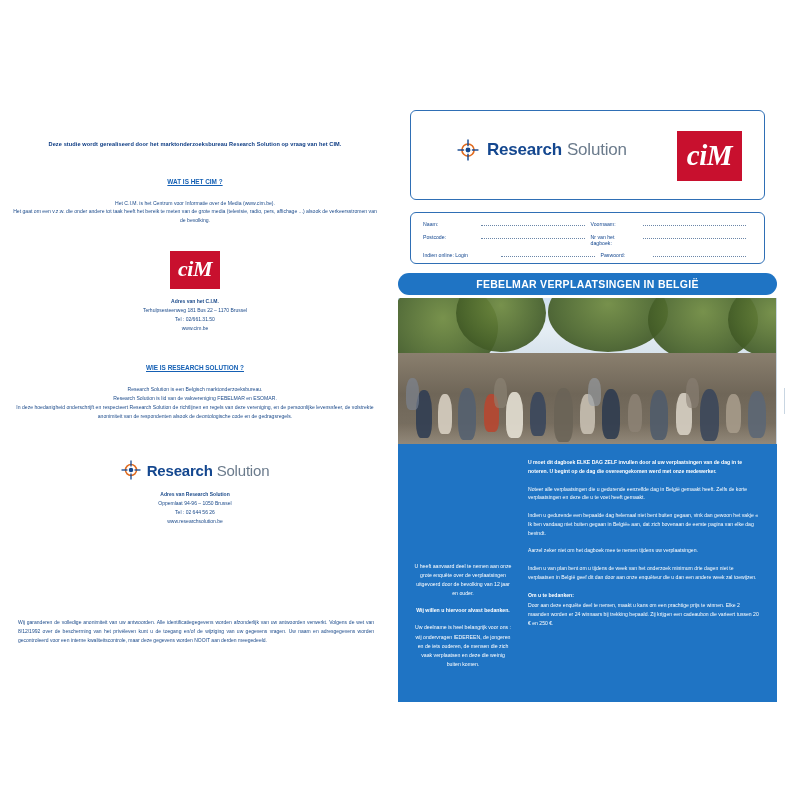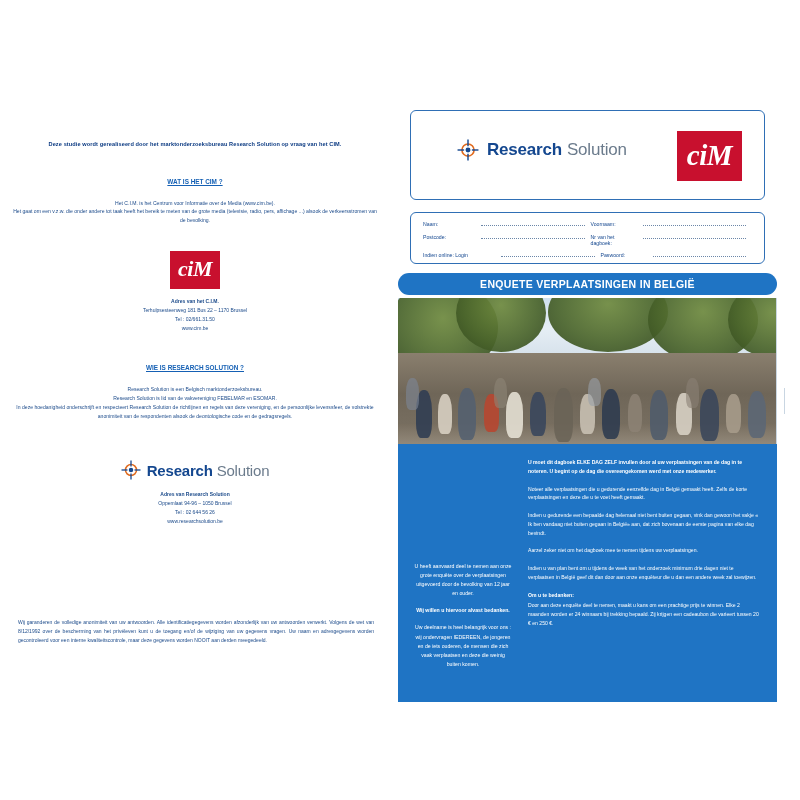--- a/index.html
+++ b/index.html
@@ -364,21 +364,21 @@
         <span class="dots"></span>
       </div>
       <div class="form-row">
         <span class="form-lbl" style="width:72px">Indien online: Login</span>
         <span class="dots"></span>
         <span class="form-lbl w2">Paswoord:</span>
         <span class="dots"></span>
       </div>
     </div>
 
-    <div class="title-bar">ENQUETE VERPLAATSINGEN IN BELGIË</div>
+    <div class="title-bar">FEBELMAR VERPLAATSINGEN IN BELGIË</div>
 
     <div class="photo">
       <div class="photo-sky"></div>
       <div class="tree" style="left:-10px; top:-18px; width:110px; height:95px;"></div>
       <div class="tree" style="left:58px; top:-24px; width:90px; height:78px;"></div>
       <div class="tree" style="left:150px; top:-26px; width:120px; height:80px;"></div>
       <div class="tree" style="left:250px; top:-20px; width:110px; height:84px;"></div>
       <div class="tree" style="left:330px; top:-16px; width:90px; height:76px;"></div>
       <div class="crowd"></div>
       <div class="ground"></div>

